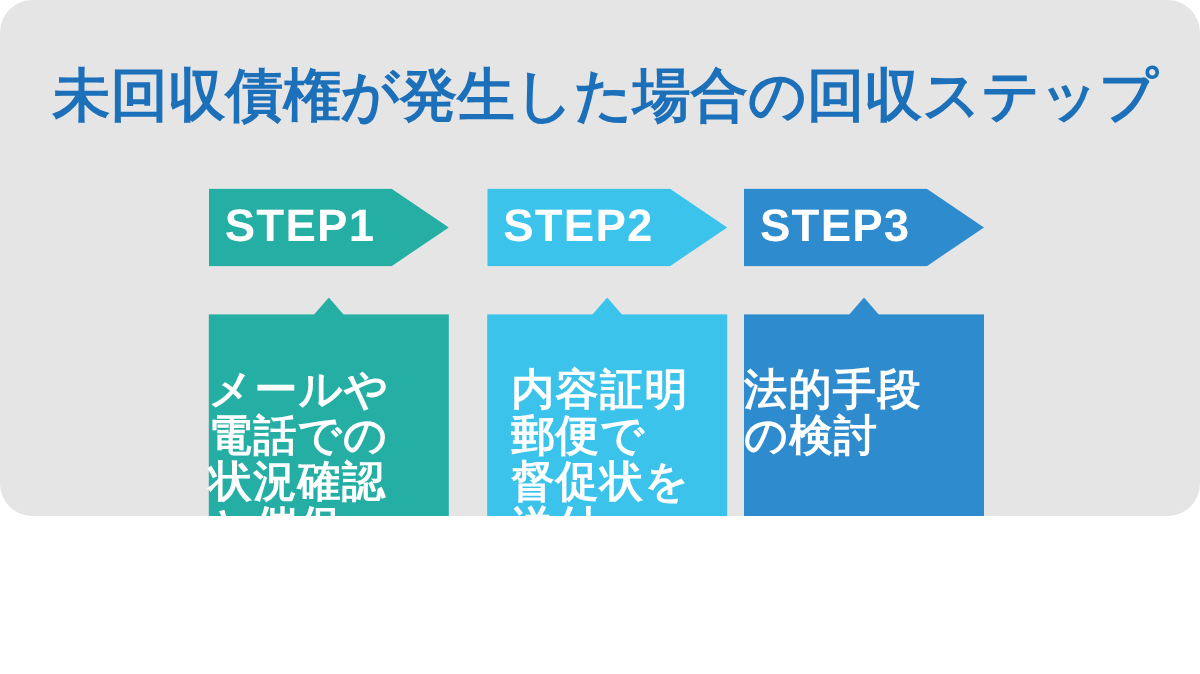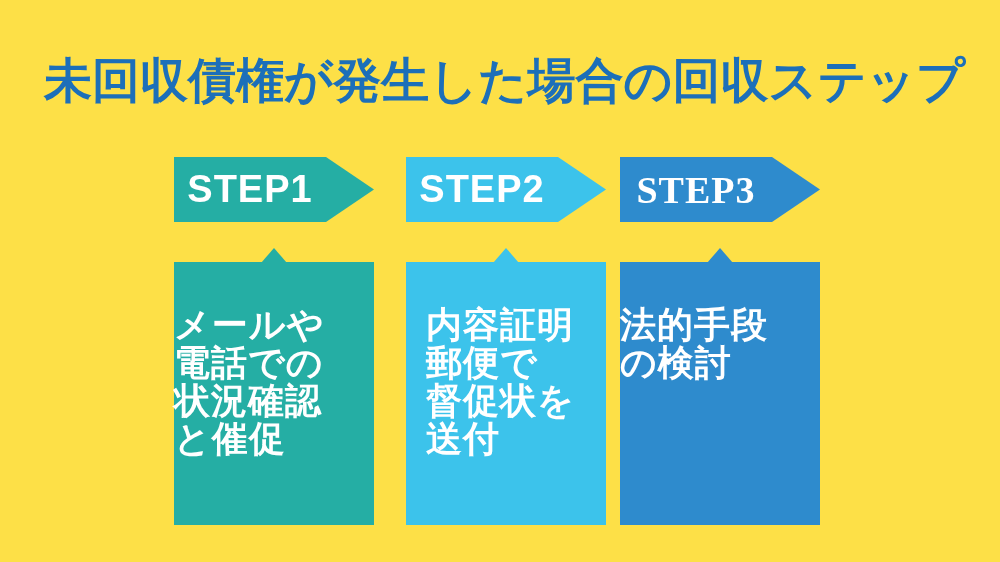--- a/index.html
+++ b/index.html
@@ -1,23 +1,24 @@
 <!DOCTYPE html>
 <html><head>
 <meta charset="utf-8">
 <style>
   * { margin: 0; padding: 0; box-sizing: border-box; }
   html, body { background: #ffffff; }
   .canvas {
     position: relative;
     width: 1000px;
-    height: 562px;
-    background: #fde047;
+    height: 430px;
+    background: #e5e5e5;
     overflow: hidden;
     font-family: "Liberation Sans", "DejaVu Sans", sans-serif;
+    border-radius: 27px;
   }
   .title {
     position: absolute;
     left: 44px;
     top: 54px;
     font-size: 48px;
     font-weight: 800;
     line-height: 1.12;
     white-space: nowrap;
     font-family: "Liberation Sans", "DejaVu Sans", sans-serif;
@@ -100,21 +101,21 @@
     <div class="notch" style="background-color: rgb(60, 195, 235);"></div>
     <div class="box" style="background-color: rgb(60, 195, 235); padding-left: 20px;">
       <div class="box-text">内容証明
 郵便で
 督促状を
 送付</div>
     </div>
   </div>
 
   <div class="col col-3">
-    <div class="arrow" style="background-color: rgb(46, 139, 205); font-family: Liberation Serif, serif;">
+    <div class="arrow" style="background-color: rgb(46, 139, 205);">
       <span class="arrow-label">STEP3</span>
     </div>
     <div class="notch" style="background-color: rgb(46, 139, 205);"></div>
     <div class="box" style="background-color: rgb(46, 139, 205);">
       <div class="box-text">法的手段
 の検討</div>
     </div>
   </div>
 
 </div>

